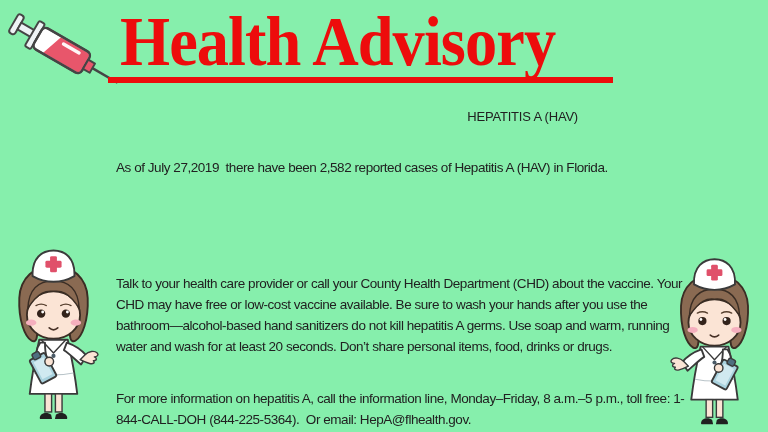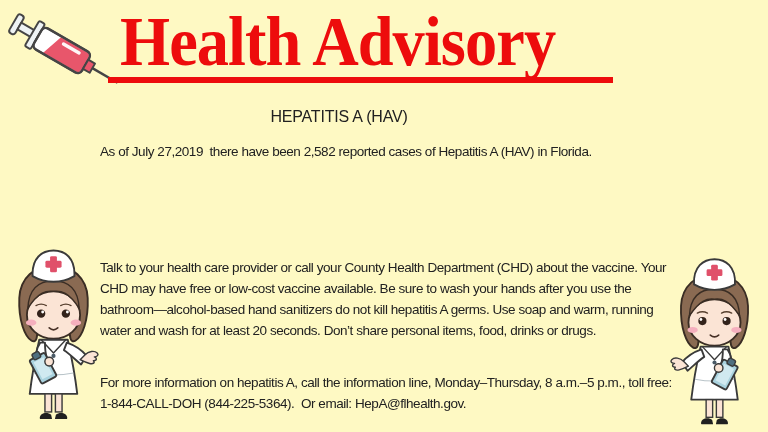--- a/index.html
+++ b/index.html
@@ -1,19 +1,19 @@
 <!DOCTYPE html>
 <html><head>
 <meta charset="utf-8">
 <style>
   html,body { margin:0; padding:0; background:#888; }
   .page {
     position: relative;
     width: 768px; height: 432px;
-    background: #fef9c3;
+    background: #86efac;
     overflow: hidden;
     font-family: "Liberation Sans", sans-serif;
   }
   .syringe {
     position: absolute;
     left: 4px; top: 12px;
     width: 126px; height: 92px;
   }
   .title {
     position: absolute;
@@ -32,31 +32,31 @@
   .title-underline {
     position: absolute;
     left: 108px; top: 77px;
     width: 505px; height: 6px;
     z-index: 1;
   }
   .heading {
     position: absolute;
     left: 100px; top: 106px;
     width: 478px;
-    text-align: center;
-    font-size: 16px;
+    text-align: right;
+    font-size: 13px;
     line-height: 21px;
     letter-spacing: -0.2px;
     color: #212121;
   }
   .para {
     position: absolute;
     left: 100px;
     width: 575px;
-    margin: 0;
+    margin: 16px;
     font-size: 13.5px;
     line-height: 21px;
     letter-spacing: -0.45px;
     color: #212121;
     white-space: pre-wrap;
   }
   .p1 { top: 141px; }
   .p2 { top: 180px; }
   .p3 { top: 257px; }
   .p4 { top: 372px; }
@@ -144,21 +144,21 @@
     </g>
   </svg>
 
   <h1 class="title" style="color: rgb(237, 12, 12);">Health Advisory</h1>
   <div class="title-underline" style="background: rgb(237, 12, 12);"></div>
 
   <div class="heading" style="color: rgb(33, 33, 33);">HEPATITIS A (HAV)</div>
 
   <p class="para p1" style="color: rgb(33, 33, 33);">As of July 27,2019  there have been 2,582 reported cases of Hepatitis A (HAV) in Florida.</p>
   <p class="para p3" style="color: rgb(33, 33, 33);">Talk to your health care provider or call your County Health Department (CHD) about the vaccine. Your CHD may have free or low-cost vaccine available. Be sure to wash your hands after you use the bathroom—alcohol-based hand sanitizers do not kill hepatitis A germs. Use soap and warm, running water and wash for at least 20 seconds. Don’t share personal items, food, drinks or drugs.</p>
-  <p class="para p4" style="color: rgb(33, 33, 33);">For more information on hepatitis A, call the information line, Monday–Thursday, 8 a.m.–5 p.m., toll free: 1-844-CALL-DOH (844-225-5364).  Or email: HepA@flhealth.gov.</p>
+  <p class="para p4" style="color: rgb(33, 33, 33);">For more information on hepatitis A, call the information line, Monday–Friday, 8 a.m.–5 p.m., toll free: 1-844-CALL-DOH (844-225-5364).  Or email: HepA@flhealth.gov.</p>
 
   <svg class="nurse nurse-left" viewBox="0 0 100 190">
     <use href="#nurse"></use>
   </svg>
   <svg class="nurse nurse-right" viewBox="0 0 100 190">
     <use href="#nurse"></use>
   </svg>
 
 </div>
 

